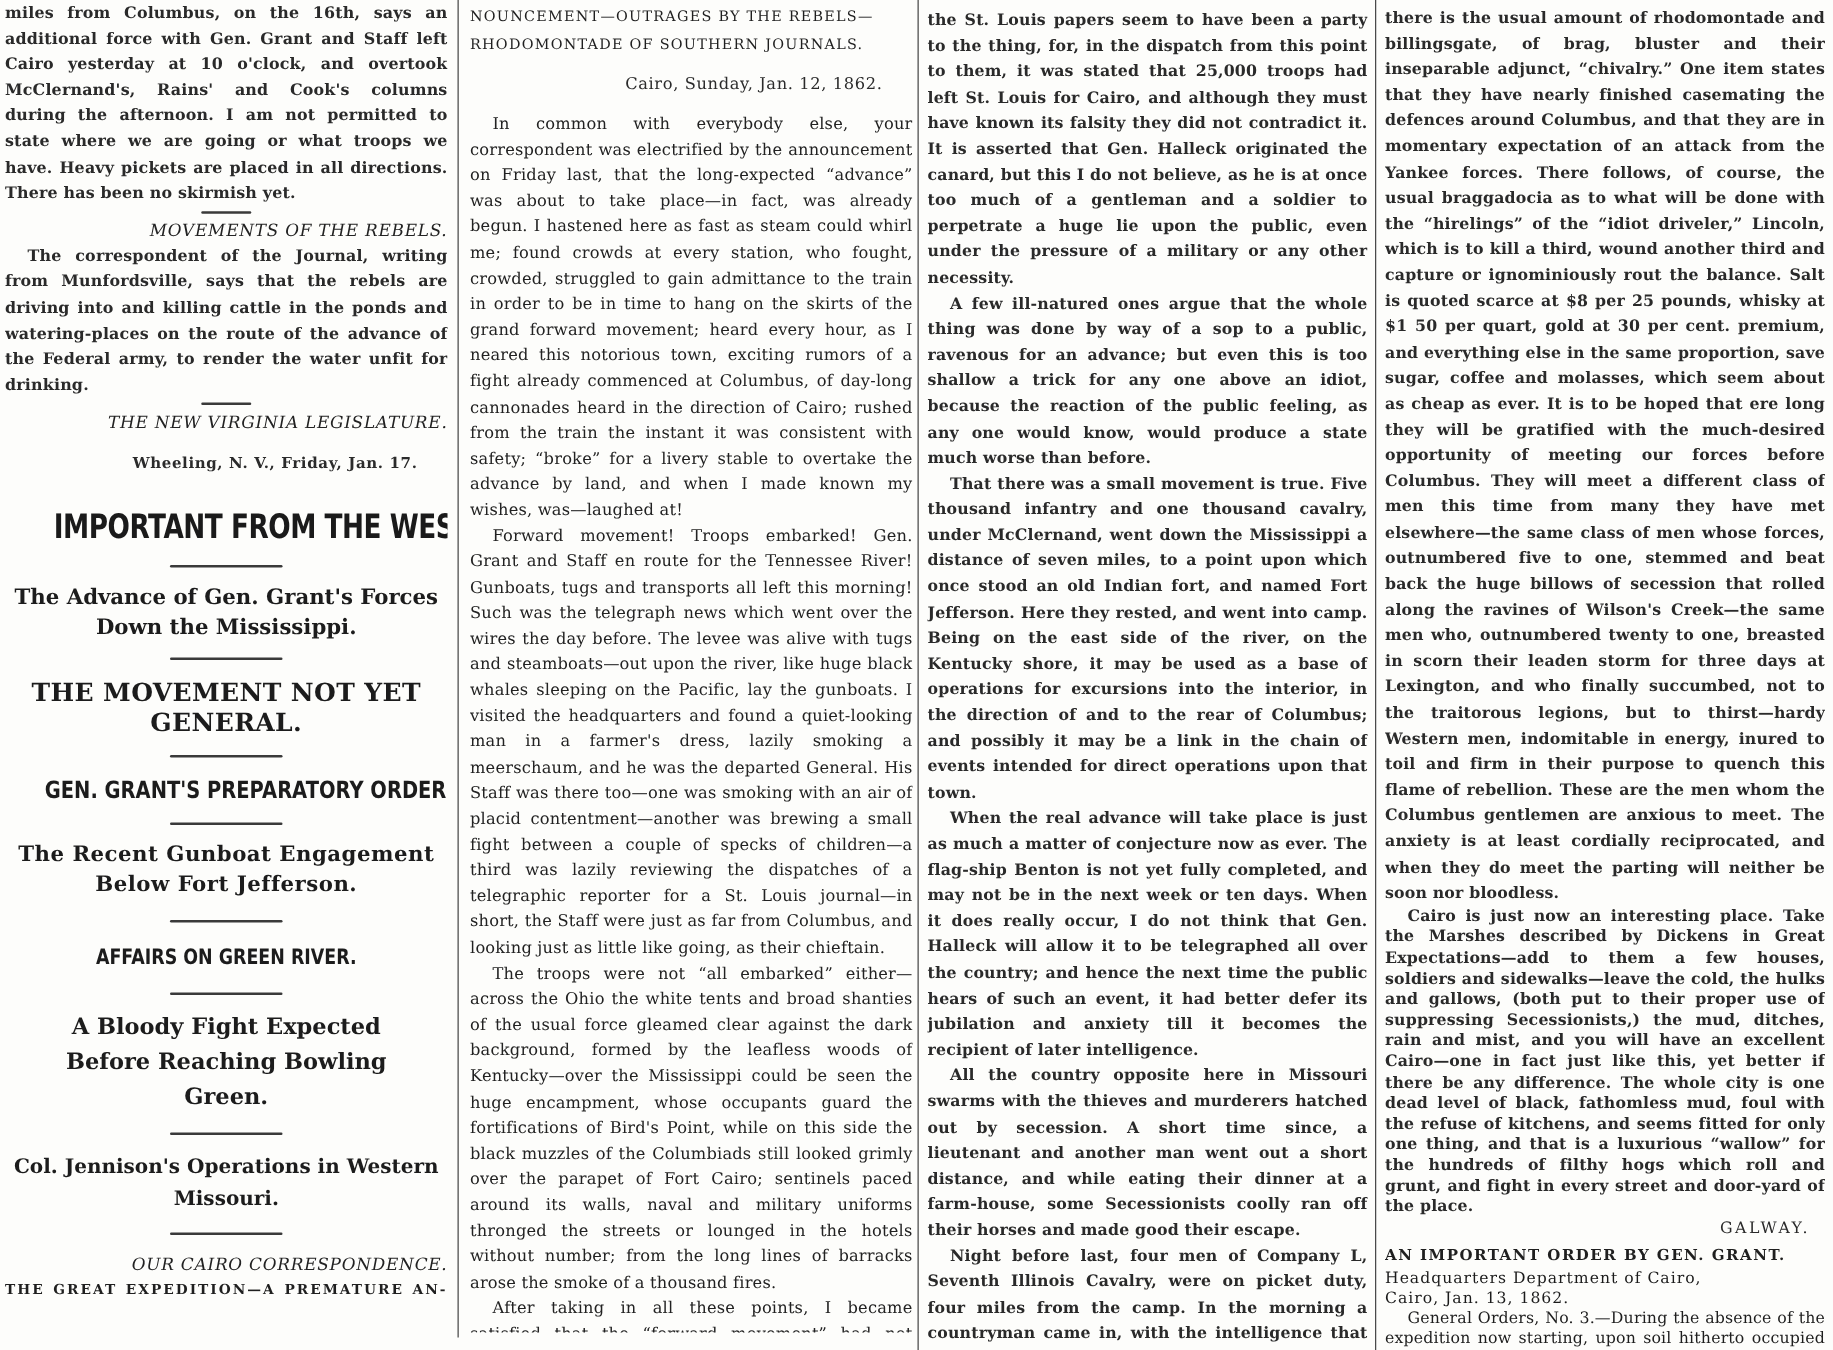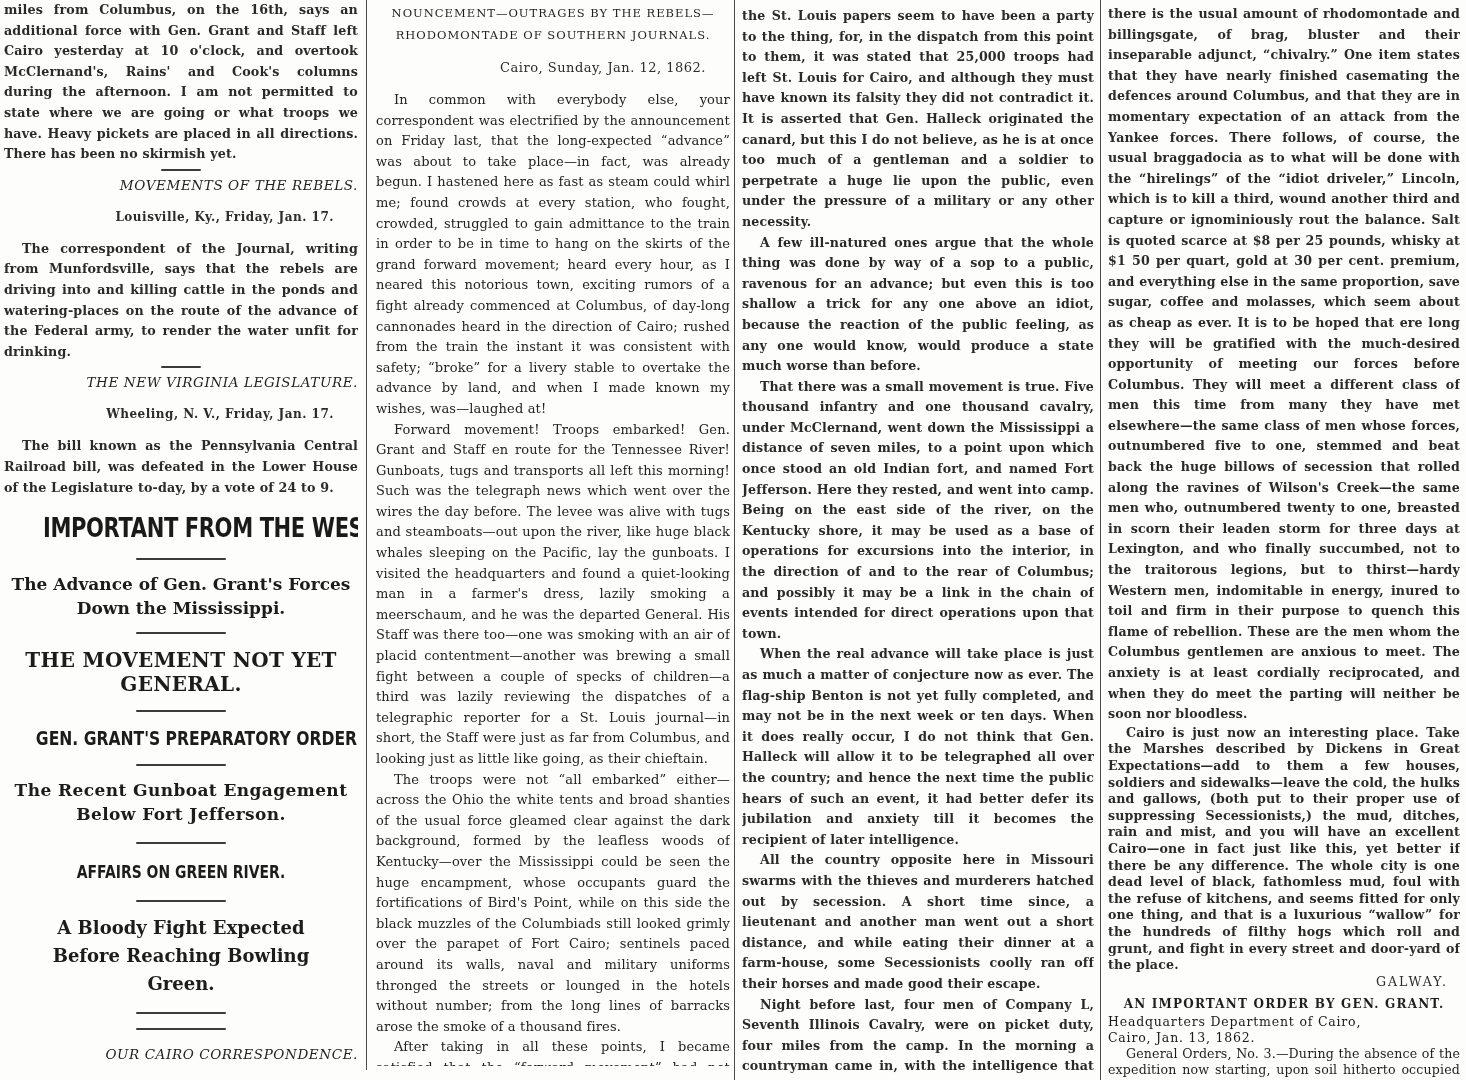--- a/index.html
+++ b/index.html
@@ -58,62 +58,61 @@
   }
   .sub-head.cond {
     font-size: 20px; letter-spacing: 0.3px;
   }
   .sub-head.sans {
     font-family: "DejaVu Sans", "Liberation Sans", sans-serif;
     font-size: 19px; transform: scaleX(0.82); white-space: nowrap;
   }
   .sub-head.wide { font-size: 17px; letter-spacing: 0.4px; }
   .subhead-caps {
-    text-align: center; margin: 0; font-size: 13px; letter-spacing: 0.4px;
+    margin: 0; font-size: 13px; letter-spacing: 0.4px;
     font-weight: bold; line-height: 20px; color:#1f1f1f;
   }
   .col1 .p { font-size: 12.7px; }
   .sig { float: right; letter-spacing: 2px; font-weight: normal; }
   .brace-right { font-size: 12.5px; line-height: 16px; margin:0; padding-right: 20px; letter-spacing: 0.8px; }
 </style>
 </head>
 <body>
 
 <div class="page">
 
   <div class="rule" style="left:366px;height:1070px;"></div>
   <div class="rule" style="left:734px;height:1080px;"></div>
   <div class="rule" style="left:1100px;height:1080px;"></div>
 
   <div class="col col1">
     <p class="p">miles from Columbus, on the 16th, says an additional force with Gen. Grant and Staff left Cairo yesterday at 10 o'clock, and overtook McClernand's, Rains' and Cook's columns during the afternoon. I am not permitted to state where we are going or what troops we have. Heavy pickets are placed in all directions. There has been no skirmish yet.</p>
     <div class="dash" style="width:40px;margin:4px auto;"></div>
     <p class="head-serif">MOVEMENTS OF THE REBELS.</p>
-    <p class="dateline">Louisville, Ky., Friday, Jan. 17.</p>
     <p class="p indent">The correspondent of the Journal, writing from Munfordsville, says that the rebels are driving into and killing cattle in the ponds and watering-places on the route of the advance of the Federal army, to render the water unfit for drinking.</p>
     <div class="dash" style="width:40px;margin:4px auto;"></div>
     <p class="head-serif">THE NEW VIRGINIA LEGISLATURE.</p>
     <p class="dateline">Wheeling, N. V., Friday, Jan. 17.</p>
-    <p class="p indent">The bill known as the Pennsylvania Central Railroad bill, was defeated in the Lower House of the Legislature to-day, by a vote of 24 to 9.</p>
 
     <div style="height:10px"></div>
     <p class="big-head">IMPORTANT FROM THE WEST.</p>
     <div class="dash" style="margin:10px auto 12px;"></div>
     <p class="sub-head">The Advance of Gen. Grant's Forces Down the Mississippi.</p>
     <div class="dash" style="margin:12px auto 14px;"></div>
     <p class="sub-head cond">THE MOVEMENT NOT YET GENERAL.</p>
     <div class="dash" style="margin:14px auto 14px;"></div>
     <p class="sub-head sans">GEN. GRANT'S PREPARATORY ORDER.</p>
     <div class="dash" style="margin:14px auto 12px;"></div>
     <p class="sub-head wide">The Recent Gunboat Engagement Below Fort Jefferson.</p>
     <div class="dash" style="margin:16px auto 16px;"></div>
     <p class="sub-head sans" style="font-size:17px;">AFFAIRS ON GREEN RIVER.</p>
     <div class="dash" style="margin:16px auto 12px;"></div>
     <p class="sub-head" style="font-size:18px;line-height:28px;padding:0 20px;">A Bloody Fight Expected Before Reaching Bowling Green.</p>
     <div class="dash" style="margin:14px auto 12px;"></div>
+    <p class="sub-head" style="font-size:16px;line-height:26px;">Col. Jennison's Operations in Western Missouri.</p>
     <div class="dash" style="margin:14px auto 14px;"></div>
     <p class="head-serif">OUR CAIRO CORRESPONDENCE.</p>
     <p class="subhead-caps" style="text-align:justify;text-align-last:justify;font-size:11px;letter-spacing:1.6px;">THE GREAT EXPEDITION—A PREMATURE AN-</p>
   </div>
 
   <div class="col col2">
     <p class="subhead-caps" style="font-size:11.5px;line-height:22px;letter-spacing:1px;font-weight:normal;">NOUNCEMENT—OUTRAGES BY THE REBELS— RHODOMONTADE OF SOUTHERN JOURNALS.</p>
     <p class="dateline" style="font-weight:normal;font-size:13px;">Cairo, Sunday, Jan. 12, 1862.</p>
     <p class="p indent">In common with everybody else, your correspondent was electrified by the announcement on Friday last, that the long-expected “advance” was about to take place—in fact, was already begun. I hastened here as fast as steam could whirl me; found crowds at every station, who fought, crowded, struggled to gain admittance to the train in order to be in time to hang on the skirts of the grand forward movement; heard every hour, as I neared this notorious town, exciting rumors of a fight already commenced at Columbus, of day-long cannonades heard in the direction of Cairo; rushed from the train the instant it was consistent with safety; “broke” for a livery stable to overtake the advance by land, and when I made known my wishes, was—laughed at!</p>
     <p class="p indent">Forward movement! Troops embarked! Gen. Grant and Staff en route for the Tennessee River! Gunboats, tugs and transports all left this morning! Such was the telegraph news which went over the wires the day before. The levee was alive with tugs and steamboats—out upon the river, like huge black whales sleeping on the Pacific, lay the gunboats. I visited the headquarters and found a quiet-looking man in a farmer's dress, lazily smoking a meerschaum, and he was the departed General. His Staff was there too—one was smoking with an air of placid contentment—another was brewing a small fight between a couple of specks of children—a third was lazily reviewing the dispatches of a telegraphic reporter for a St. Louis journal—in short, the Staff were just as far from Columbus, and looking just as little like going, as their chieftain.</p>

